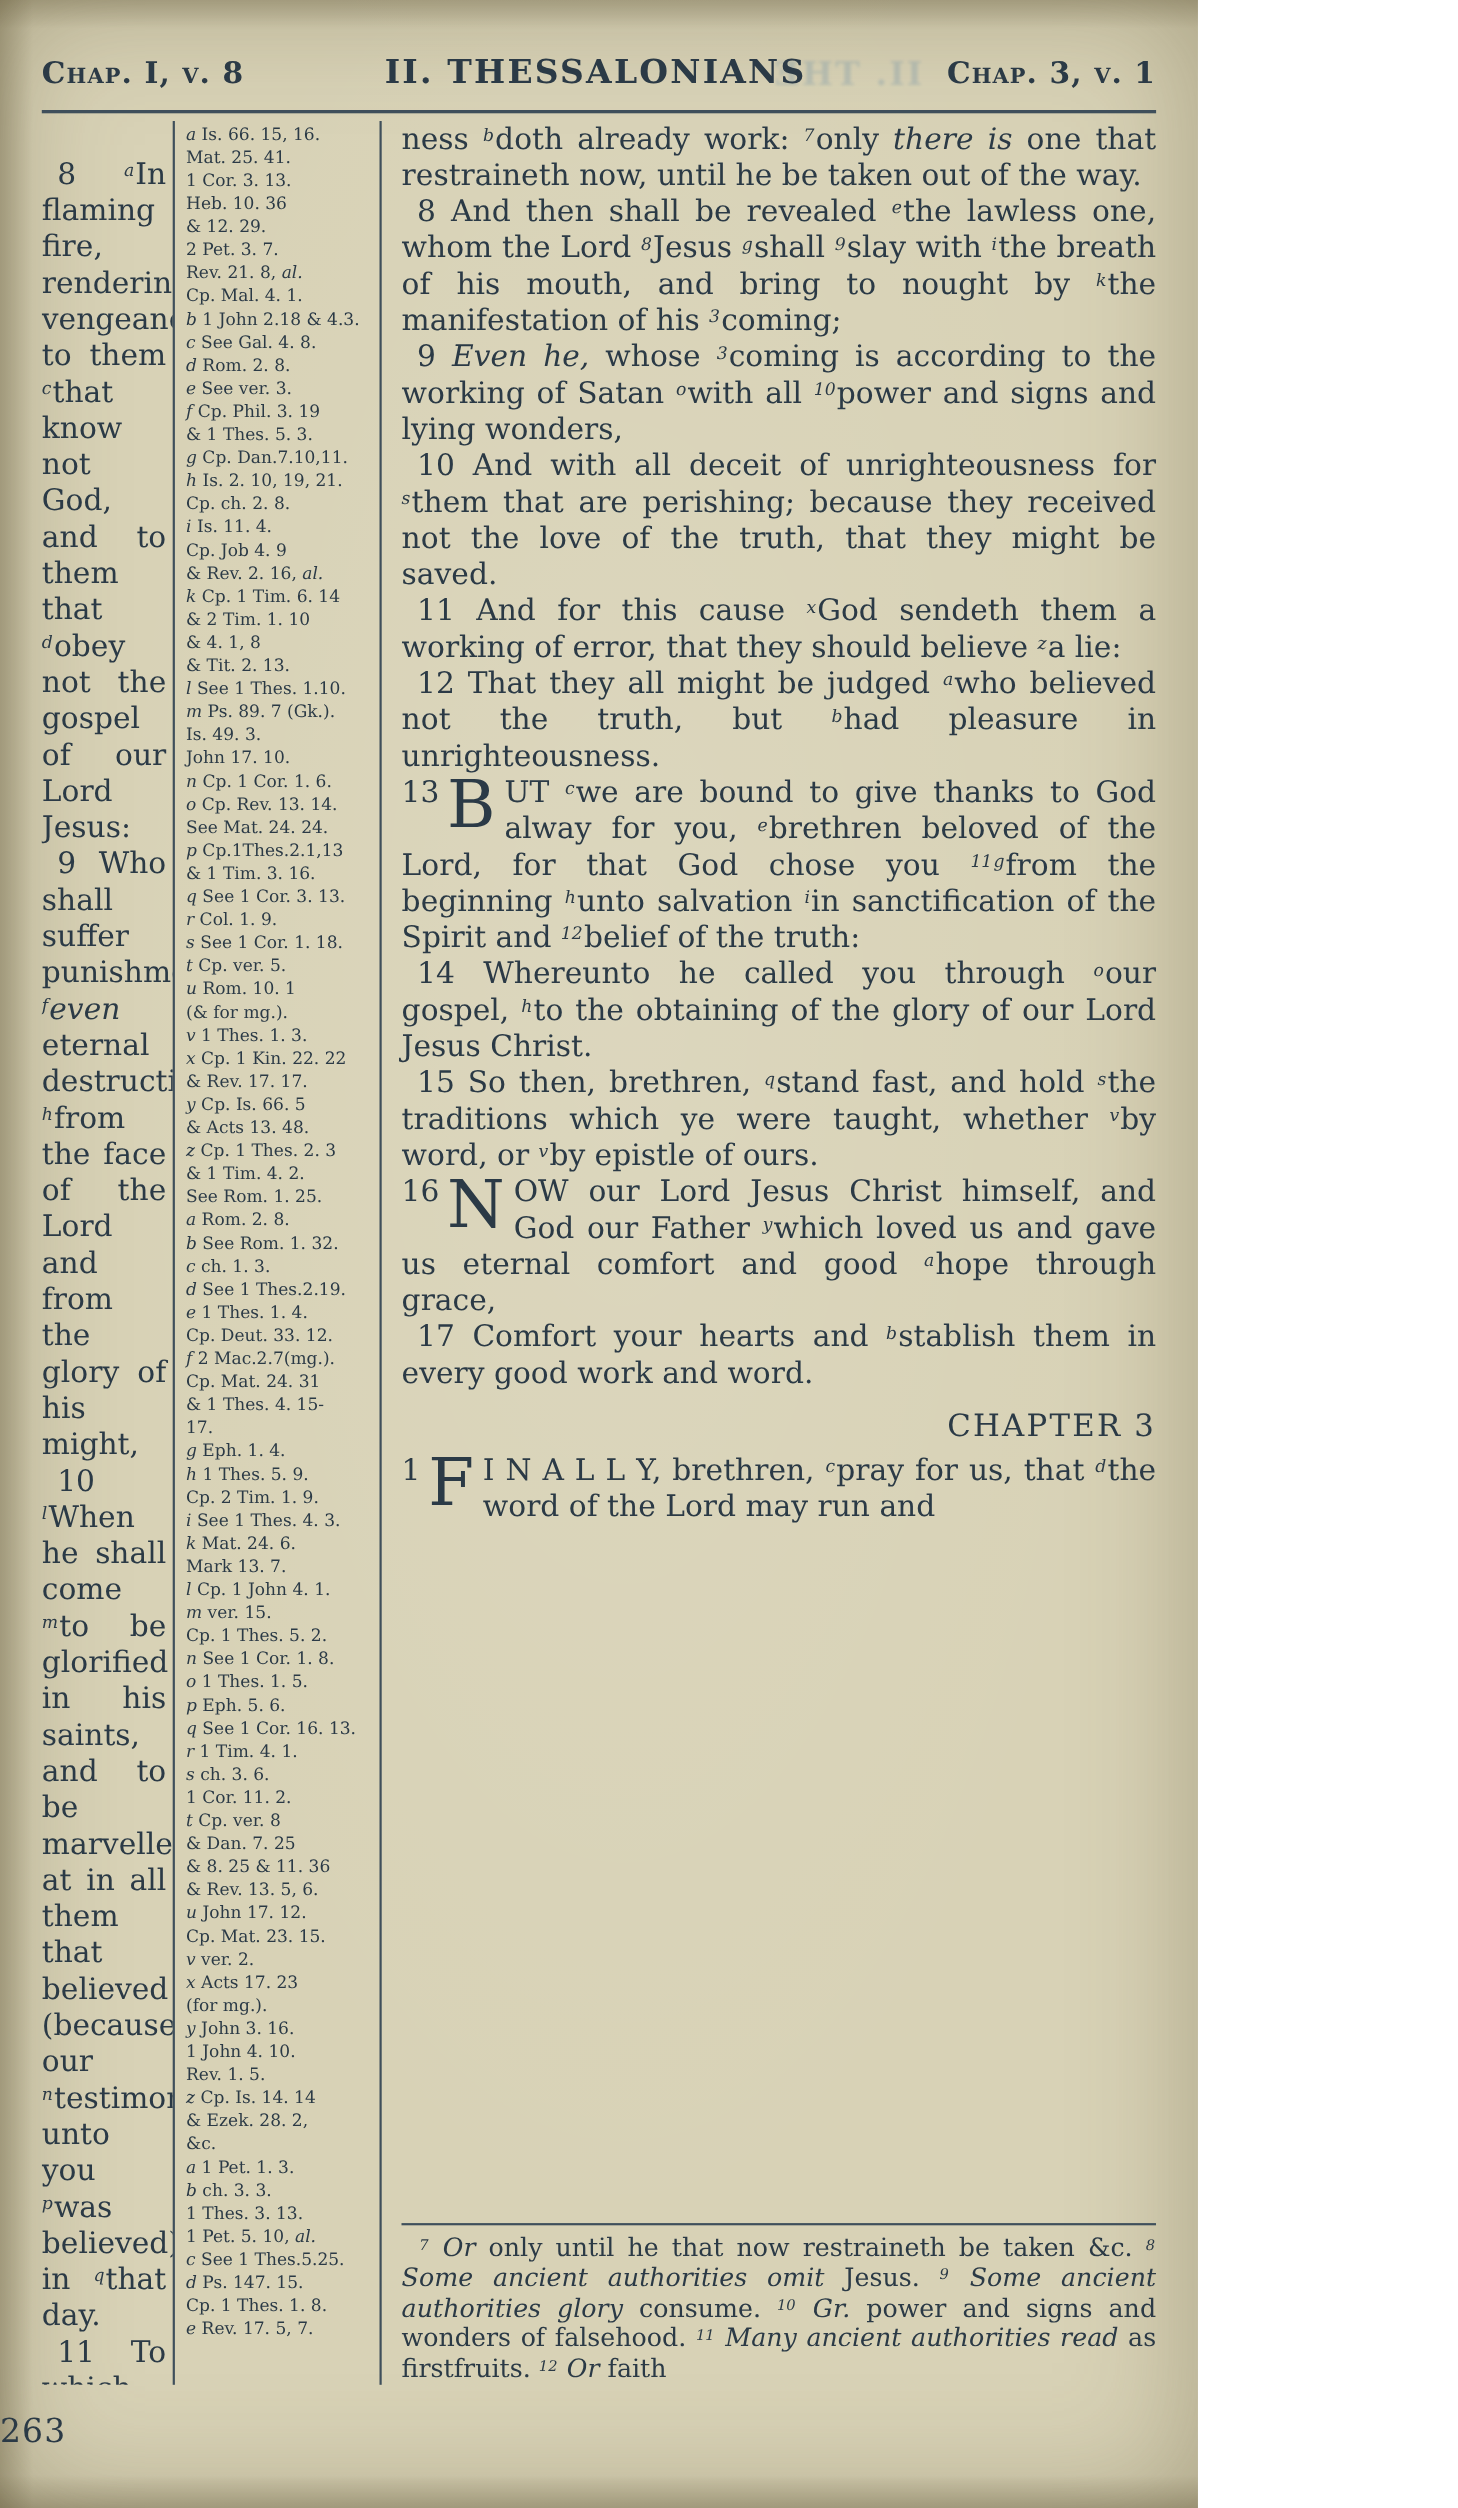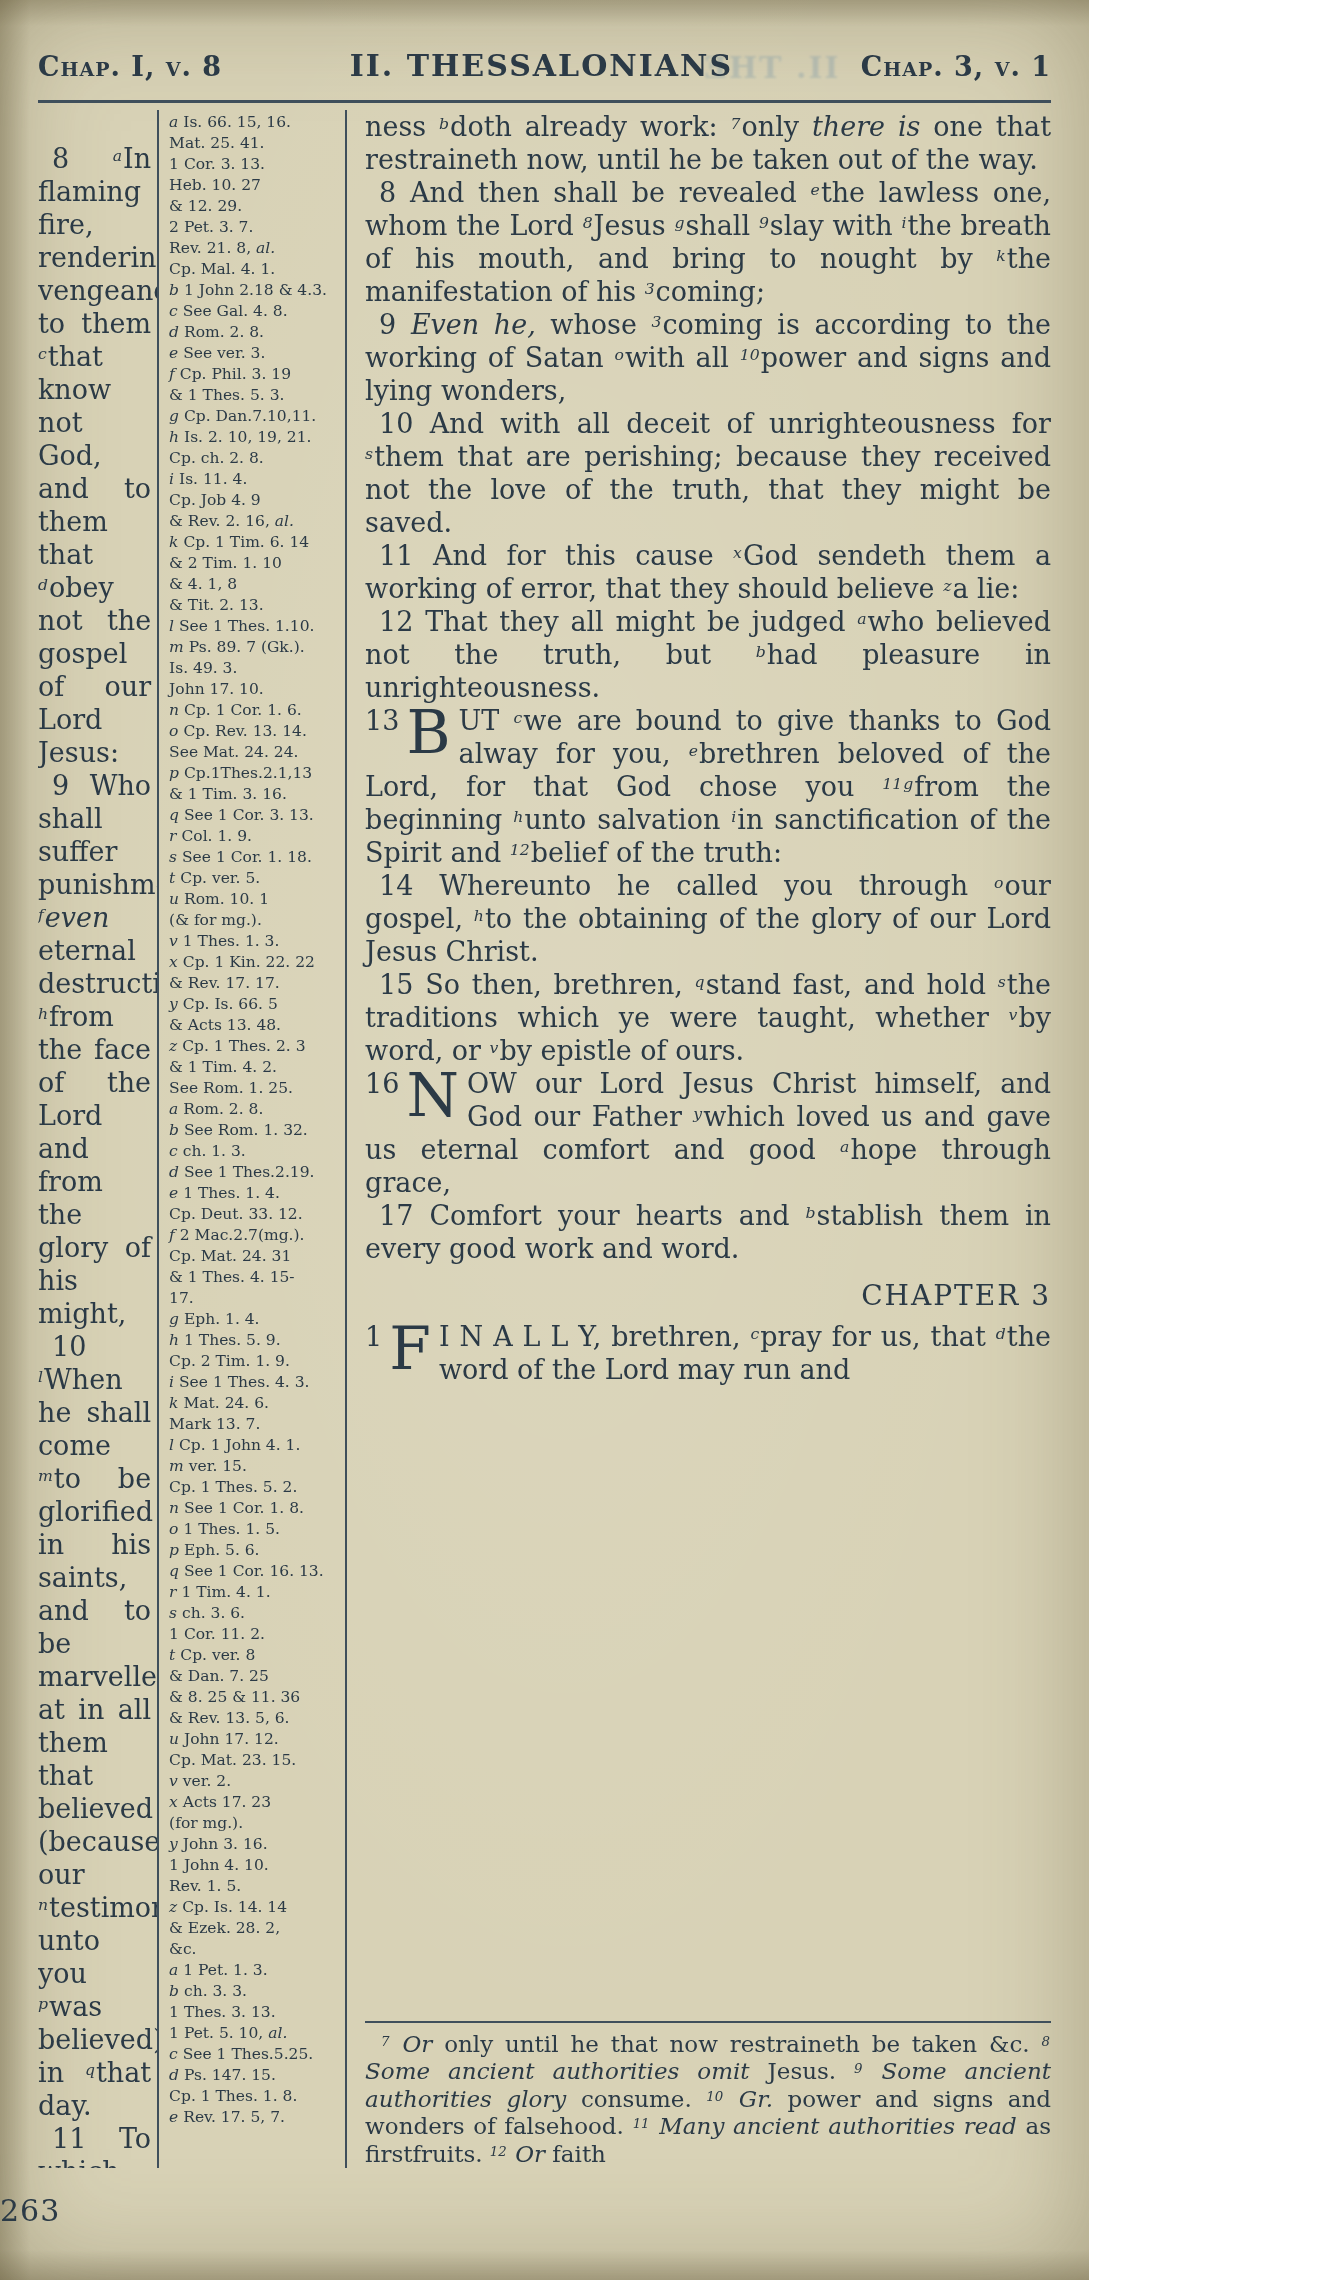--- a/index.html
+++ b/index.html
@@ -125,21 +125,21 @@
 
     <section class="col refs">
       <div>
 
           <div class="refline"><em>a</em> Is. 66. 15, 16.</div>
 
           <div class="refline">Mat. 25. 41.</div>
 
           <div class="refline">1 Cor. 3. 13.</div>
 
-          <div class="refline">Heb. 10. 27</div>
+          <div class="refline">Heb. 10. 36</div>
 
           <div class="refline">&amp; 12. 29.</div>
 
           <div class="refline">2 Pet. 3. 7.</div>
 
           <div class="refline">Rev. 21. 8, <em>al.</em></div>
 
           <div class="refline">Cp. Mal. 4. 1.</div>
 
           <div class="refline"><em>b</em> 1 John 2.18 &amp; 4.3.</div>

